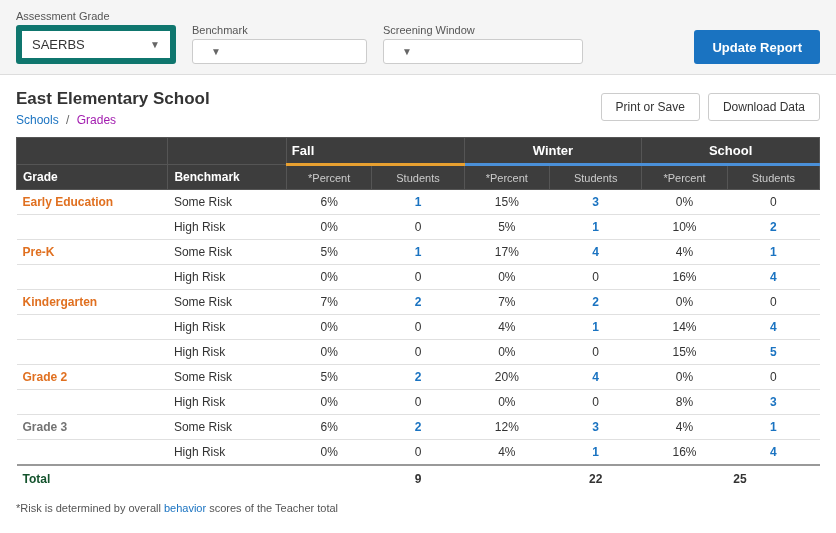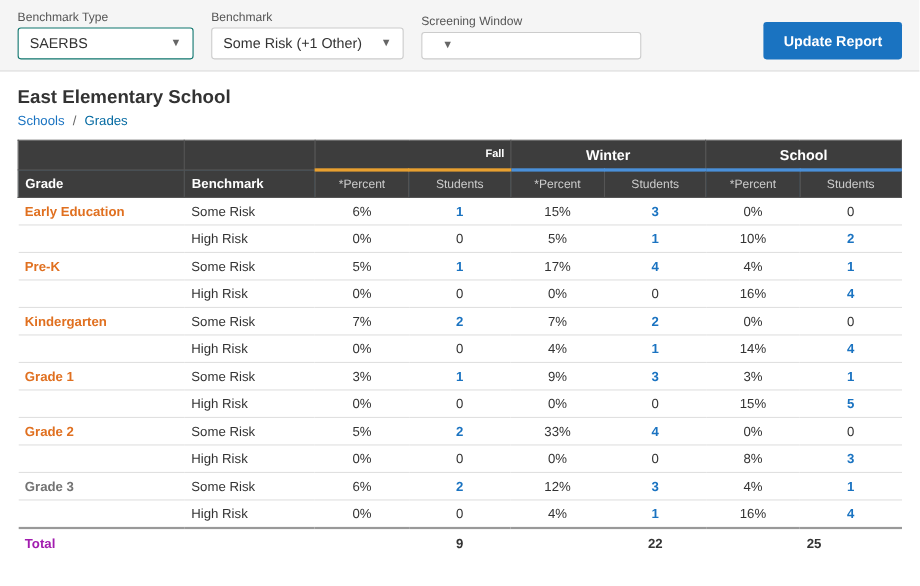--- a/index.html
+++ b/index.html
@@ -6,68 +6,71 @@
     body { font-family: Arial, sans-serif; font-size: 13px; color: #333; background: #fff; }
     table { width: 100%; border-collapse: collapse; margin-top: 10px; clear: both; }
     thead tr:first-child th { background: #3d3d3d; color: #fff; text-align: center; font-size: 12px; border: 1px solid #555; }
     thead tr:first-child th:first-child,
     thead tr:first-child th:nth-child(2) { background: #3d3d3d; border: 1px solid #555; }
     thead tr:last-child th { background: #3d3d3d; color: #ccc; font-size: 11px; font-weight: normal; border: 1px solid #555; padding: 4px 6px; }
     thead tr:last-child th:first-child,
     thead tr:last-child th:nth-child(2) { color: #fff; font-weight: bold; font-size: 12px; }
     tbody tr { border-bottom: 1px solid #e0e0e0; }
     td { padding: 5px 6px; font-size: 12px; }
-    td:first-child { color: #a21caf; font-weight: normal; padding-left: 4px; }
+    td:first-child { color: #14532d; font-weight: normal; padding-left: 4px; }
     th { padding: 6px 6px; }
   </style>
 </head>
 <body>
 
 <div style="background:#f5f5f5; padding:10px 16px; display:flex; align-items:flex-end; gap:16px; border-bottom:1px solid #ddd;">
   <div style="display:flex;flex-direction:column;gap:3px;">
-    <label style="font-size:11px;color:#555;">Benchmark Type</label>
-    <div style="display:flex;align-items:center;border:1px solid #0f766e;border-radius:3px;background:#fff;padding:6px 10px;min-width:160px;font-size:13px;cursor:pointer;justify-content:space-between;">
+    <label style="font-size:11px;color:#555;">Assessment Grade</label>
+    <div style="display:flex;align-items:center;border:6px solid #0f766e;border-radius:3px;background:#fff;padding:6px 10px;min-width:160px;font-size:13px;cursor:pointer;justify-content:space-between;">
       <span>SAERBS</span>
       <span style="font-size:10px;color:#666;margin-left:8px;">▼</span>
     </div>
   </div>
   <div style="display:flex;flex-direction:column;gap:3px;">
     <label style="font-size:11px;color:#555;">Benchmark</label>
     <div style="display:flex;align-items:center;border:1px solid #ccc;border-radius:3px;background:#fff;padding:6px 10px;min-width:175px;font-size:13px;cursor:pointer;justify-content:space-between;">
-      <span>Some Risk (+1 Other)</span>
       <span style="font-size:10px;color:#666;margin-left:8px;">▼</span>
     </div>
   </div>
   <div style="display:flex;flex-direction:column;gap:3px;">
     <label style="font-size:11px;color:#555;">Screening Window</label>
     <div style="display:flex;align-items:center;border:1px solid #ccc;border-radius:3px;background:#fff;padding:6px 10px;min-width:200px;font-size:13px;cursor:pointer;justify-content:space-between;">
       <span style="font-size:10px;color:#666;margin-left:8px;">▼</span>
     </div>
   </div>
   <button style="background:#1a73c1;color:#fff;border:none;border-radius:3px;padding:8px 18px;font-size:13px;font-weight:bold;cursor:pointer;height:34px;margin-left:auto;">Update Report</button>
 </div>
 
 <div style="padding:14px 16px;">
   <div style="display:flex;justify-content:space-between;align-items:flex-start;margin-bottom:4px;">
     <div>
       <div style="font-size:17px;font-weight:bold;color:#333;margin-bottom:4px;">East Elementary School</div>
       <div style="font-size:12px;">
         <a style="color:#1a73c1;text-decoration:none;cursor:pointer;">Schools</a>
         <span style="color:#666;margin:0 4px;">/</span>
-        <span style="color:#0369a1;">Grades</span>
+        <span style="color:#a21caf;">Grades</span>
       </div>
+    </div>
+    <div style="display:flex;gap:8px;margin-top:4px;">
+      <button style="border:1px solid #ccc;background:#fff;border-radius:3px;padding:6px 14px;font-size:12px;cursor:pointer;color:#333;">Print or Save</button>
+      <button style="border:1px solid #ccc;background:#fff;border-radius:3px;padding:6px 14px;font-size:12px;cursor:pointer;color:#333;">Download Data</button>
     </div>
   </div>
 
   <table style="width:100%;border-collapse:collapse;margin-top:10px;">
     <thead>
       <tr style="background:#3d3d3d;">
         <th style="background:#3d3d3d;border:1px solid #555;width:115px;"></th>
         <th style="background:#3d3d3d;border:1px solid #555;width:90px;"></th>
-        <th colspan="2" style="background:#3d3d3d;color:#fff;text-align:right;border:1px solid #555;border-bottom:3px solid #e8a030;font-size:10px;padding:5px;">
+        <th colspan="2" style="background:#3d3d3d;color:#fff;text-align:left;border:1px solid #555;border-bottom:3px solid #e8a030;font-size:13px;padding:5px;">
           <span>Fall</span>
         </th>
         <th colspan="2" style="background:#3d3d3d;color:#fff;text-align:center;border:1px solid #555;border-bottom:3px solid #4a90d9;font-size:13px;padding:5px;">
           <span>Winter</span>
         </th>
         <th colspan="2" style="background:#3d3d3d;color:#fff;text-align:center;border:1px solid #555;border-bottom:3px solid #4a90d9;font-size:13px;padding:5px;">
           <span>School</span>
         </th>
       </tr>
       <tr style="background:#0c4a6e;">
@@ -136,45 +139,35 @@
           <td style="padding: 5px 6px; font-size: 12px; color: rgb(224, 112, 32); font-weight: bold; cursor: default;"></td>
           <td style="padding: 5px 6px; font-size: 12px;">High Risk</td>
           <td style="text-align: center; padding: 5px 6px; font-size: 12px; color: rgb(51, 51, 51);">0%</td>
           <td style="text-align: center; padding: 5px 6px; font-size: 12px; color: rgb(51, 51, 51);">0</td>
           <td style="text-align: center; padding: 5px 6px; font-size: 12px; color: rgb(51, 51, 51);">4%</td>
           <td style="text-align: center; padding: 5px 6px; font-size: 12px; color: rgb(26, 115, 193); font-weight: bold; cursor: pointer;">1</td>
           <td style="text-align: center; padding: 5px 6px; font-size: 12px; color: rgb(51, 51, 51);">14%</td>
           <td style="text-align: center; padding: 5px 6px; font-size: 12px; color: rgb(26, 115, 193); font-weight: bold; cursor: pointer;">4</td>
         </tr>
         <tr style="border-bottom: 1px solid rgb(224, 224, 224);">
-          <td style="padding: 5px 6px; font-size: 12px; color: rgb(224, 112, 32); font-weight: bold; cursor: pointer;">Grade 1</td>
-          <td style="padding: 5px 6px; font-size: 12px;">Some Risk</td>
-          <td style="text-align: center; padding: 5px 6px; font-size: 12px; color: rgb(51, 51, 51);">3%</td>
-          <td style="text-align: center; padding: 5px 6px; font-size: 12px; color: rgb(26, 115, 193); font-weight: bold; cursor: pointer;">1</td>
-          <td style="text-align: center; padding: 5px 6px; font-size: 12px; color: rgb(51, 51, 51);">9%</td>
-          <td style="text-align: center; padding: 5px 6px; font-size: 12px; color: rgb(26, 115, 193); font-weight: bold; cursor: pointer;">3</td>
-          <td style="text-align: center; padding: 5px 6px; font-size: 12px; color: rgb(51, 51, 51);">3%</td>
-          <td style="text-align: center; padding: 5px 6px; font-size: 12px; color: rgb(26, 115, 193); font-weight: bold; cursor: pointer;">1</td>
-        </tr>
-        <tr style="border-bottom: 1px solid rgb(224, 224, 224);">
           <td style="padding: 5px 6px; font-size: 12px; color: rgb(224, 112, 32); font-weight: bold; cursor: default;"></td>
           <td style="padding: 5px 6px; font-size: 12px;">High Risk</td>
           <td style="text-align: center; padding: 5px 6px; font-size: 12px; color: rgb(51, 51, 51);">0%</td>
           <td style="text-align: center; padding: 5px 6px; font-size: 12px; color: rgb(51, 51, 51);">0</td>
           <td style="text-align: center; padding: 5px 6px; font-size: 12px; color: rgb(51, 51, 51);">0%</td>
           <td style="text-align: center; padding: 5px 6px; font-size: 12px; color: rgb(51, 51, 51);">0</td>
           <td style="text-align: center; padding: 5px 6px; font-size: 12px; color: rgb(51, 51, 51);">15%</td>
           <td style="text-align: center; padding: 5px 6px; font-size: 12px; color: rgb(26, 115, 193); font-weight: bold; cursor: pointer;">5</td>
         </tr>
         <tr style="border-bottom: 1px solid rgb(224, 224, 224);">
           <td style="padding: 5px 6px; font-size: 12px; color: rgb(224, 112, 32); font-weight: bold; cursor: pointer;">Grade 2</td>
           <td style="padding: 5px 6px; font-size: 12px;">Some Risk</td>
           <td style="text-align: center; padding: 5px 6px; font-size: 12px; color: rgb(51, 51, 51);">5%</td>
           <td style="text-align: center; padding: 5px 6px; font-size: 12px; color: rgb(26, 115, 193); font-weight: bold; cursor: pointer;">2</td>
-          <td style="text-align: center; padding: 5px 6px; font-size: 12px; color: rgb(51, 51, 51);">33%</td>
+          <td style="text-align: center; padding: 5px 6px; font-size: 12px; color: rgb(51, 51, 51);">20%</td>
           <td style="text-align: center; padding: 5px 6px; font-size: 12px; color: rgb(26, 115, 193); font-weight: bold; cursor: pointer;">4</td>
           <td style="text-align: center; padding: 5px 6px; font-size: 12px; color: rgb(51, 51, 51);">0%</td>
           <td style="text-align: center; padding: 5px 6px; font-size: 12px; color: rgb(51, 51, 51);">0</td>
         </tr>
         <tr style="border-bottom: 1px solid rgb(224, 224, 224);">
           <td style="padding: 5px 6px; font-size: 12px; color: rgb(224, 112, 32); font-weight: bold; cursor: default;"></td>
           <td style="padding: 5px 6px; font-size: 12px;">High Risk</td>
           <td style="text-align: center; padding: 5px 6px; font-size: 12px; color: rgb(51, 51, 51);">0%</td>
           <td style="text-align: center; padding: 5px 6px; font-size: 12px; color: rgb(51, 51, 51);">0</td>
           <td style="text-align: center; padding: 5px 6px; font-size: 12px; color: rgb(51, 51, 51);">0%</td>
@@ -210,13 +203,16 @@
         <td style="text-align:center;"></td>
         <td style="text-align:center;font-weight:bold;padding:6px;">9</td>
         <td style="text-align:center;"></td>
         <td style="text-align:center;font-weight:bold;padding:6px;">22</td>
         <td style="text-align:center;"></td>
         <td style="text-align:left;font-weight:bold;padding:6px;">25</td>
       </tr>
     </tfoot>
   </table>
 
+  <div style="font-size:11px;color:#555;margin-top:10px;">
+    <span>*Risk is determined by overall </span><span style="color:#1a73c1;">behavior</span><span> scores of the Teacher total</span>
+  </div>
 </div>
 
 </body></html>

